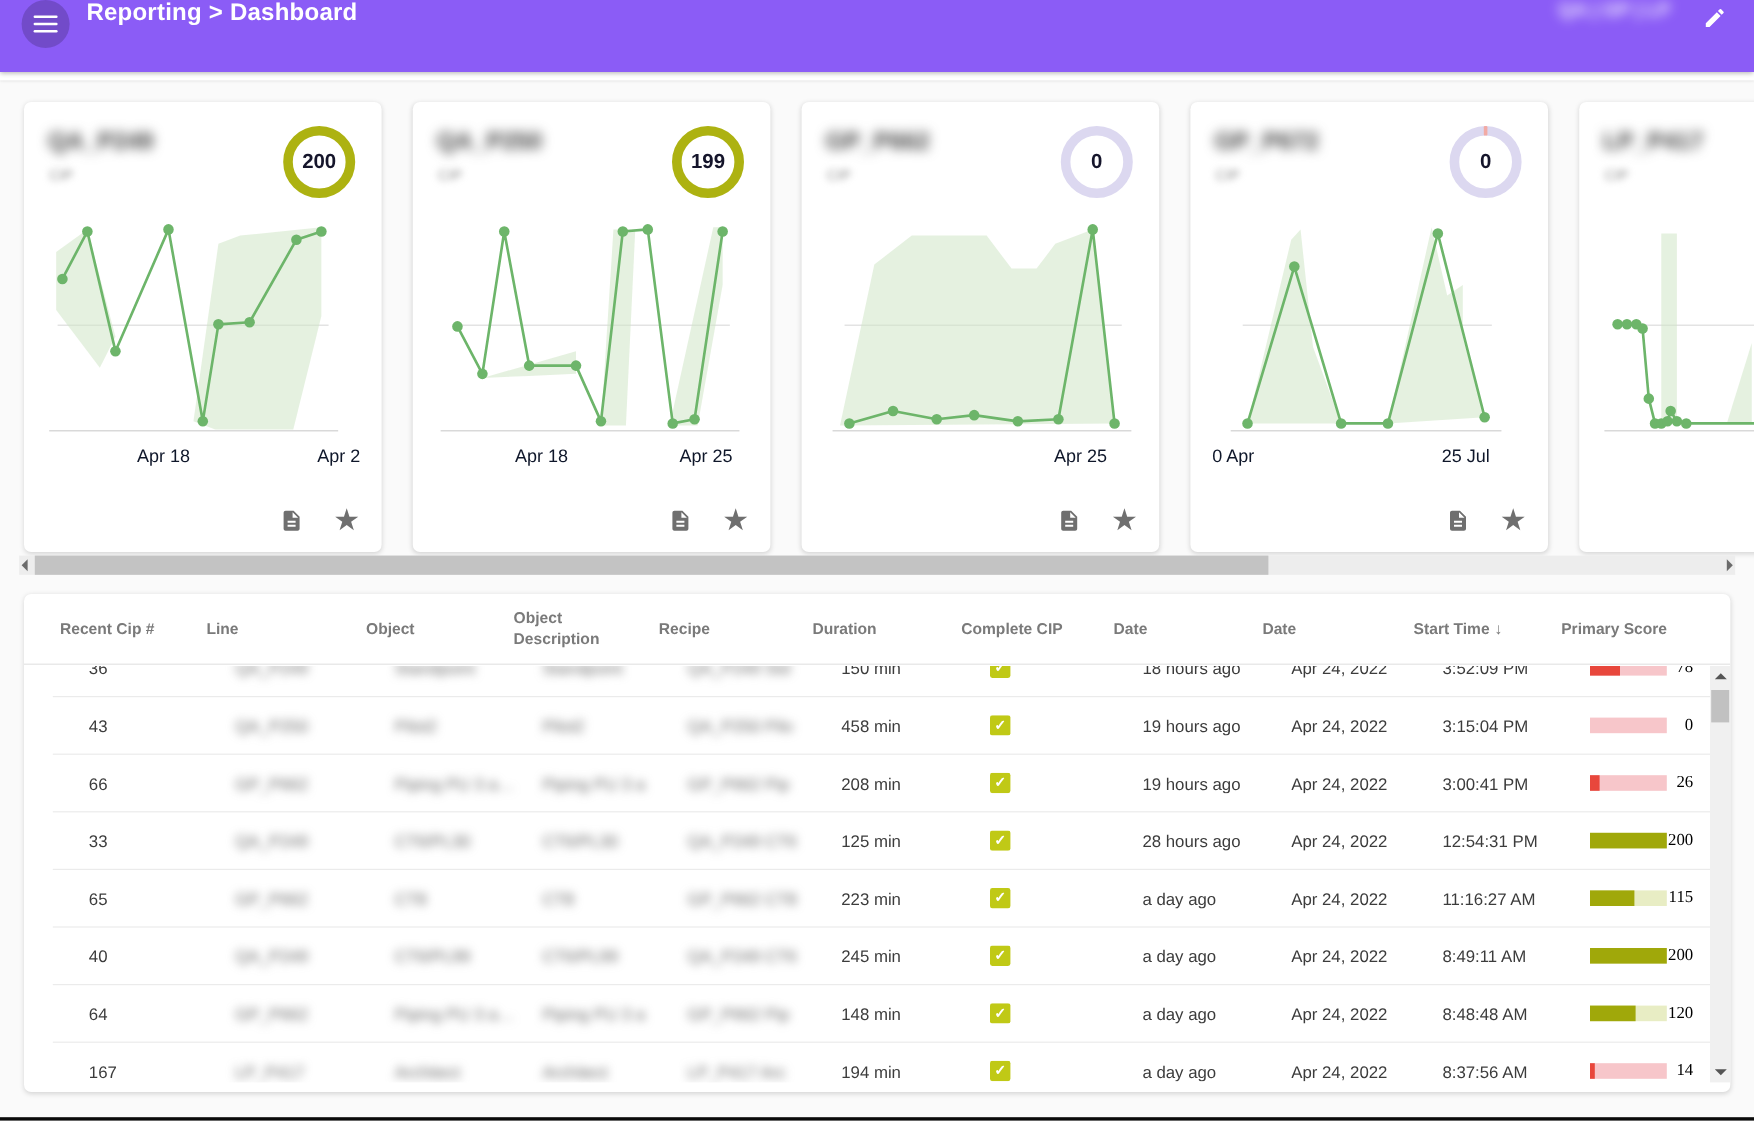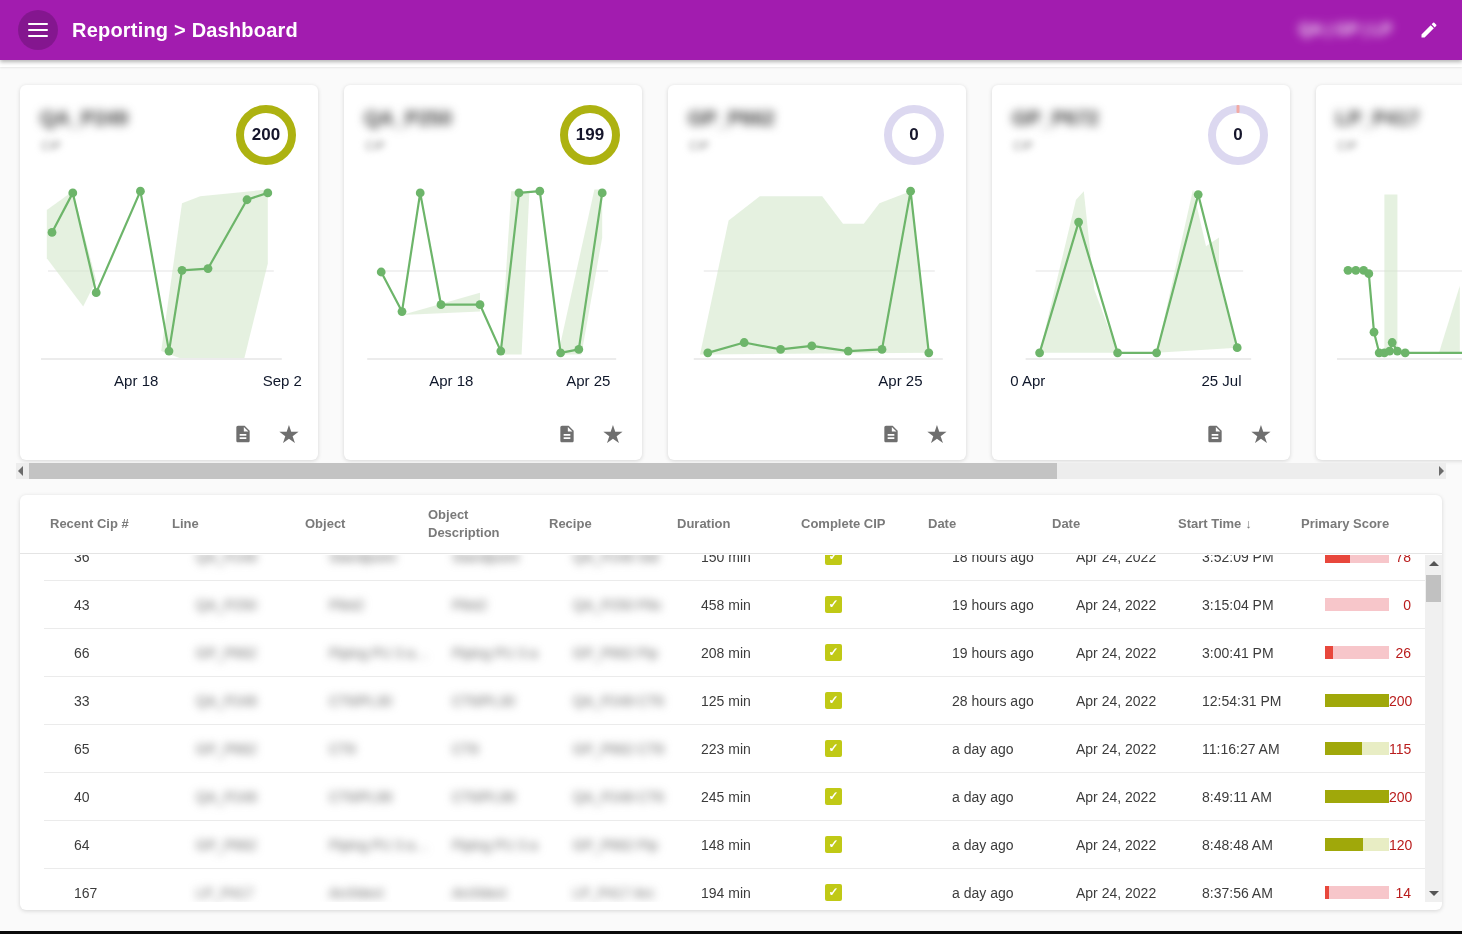--- a/index.html
+++ b/index.html
@@ -3,22 +3,22 @@
 <meta charset="utf-8">
 <style>
   html,body{margin:0;padding:0;}
   body{
     width:1462px;height:934px;overflow:hidden;position:relative;
     background:#fafafa;font-family:"Liberation Sans",sans-serif;
     -webkit-font-smoothing:antialiased;
   }
   
   .appbar{
-    position:absolute;top:0;left:0;right:0;height:60px;background:#a21caf;
-    display:flex;align-items:center;padding:0 18px;box-sizing:border-box;
+    position:absolute;top:0;left:0;right:0;height:60px;background:#8b5cf6;
+    display:flex;align-items:flex-start;padding:0 18px;box-sizing:border-box;
     color:#fff;box-shadow:0 2px 4px rgba(0,0,0,.3);z-index:20;
   }
   .menu-btn{width:40px;height:40px;border-radius:50%;background:rgba(0,0,0,.18);
     display:flex;align-items:center;justify-content:center;cursor:pointer;flex:0 0 auto;}
   .menu-glyph{width:20px;}
   .menu-glyph div{height:2.5px;background:#fff;margin:3.5px 0;border-radius:1px;}
   .appbar-title{margin-left:14px;font-size:20px;font-weight:bold;letter-spacing:.2px;}
   .appbar-spacer{flex:1;}
   .appbar-user{font-size:16px;font-weight:bold;color:#fff;filter:blur(5px);opacity:.9;margin-right:22px;}
   .pencil-btn{width:30px;height:30px;display:flex;align-items:center;justify-content:center;cursor:pointer;}
@@ -63,21 +63,21 @@
   .trow{height:48px;border-bottom:1px solid #ebebeb;font-size:14px;color:#3c3c3c;cursor:pointer;margin-left:24px;}
   .td{white-space:nowrap;overflow:hidden;padding-right:8px;}
   .td.blur{filter:blur(4px);color:#6a6a6a;}
   .chk{width:17px;height:17px;background:#c0c916;border-radius:2px;color:#fff;font-size:12px;
     line-height:17px;text-align:center;font-weight:bold;}
   .score-cell{display:flex;align-items:center;padding-right:14px;}
   .bar{width:64px;height:13px;background:#f7c6ca;position:relative;flex:0 0 auto;}
   .bar.pos{background:#e8edc4;}
   .bar-fill{position:absolute;left:0;top:0;bottom:0;background:#e8473c;}
   .bar.pos .bar-fill{background:#a0a80a;}
-  .score-num{margin-left:auto;font-size:14px;color:#b91c1c;}
+  .score-num{margin-left:auto;font-size:14px;color:#000000;font-family:Liberation Serif, serif;}
   
   .vscroll{position:absolute;right:0;top:60px;bottom:8px;width:17px;background:#f0f0f0;}
   .v-arrow{position:absolute;left:3.5px;width:0;height:0;border:5px solid transparent;}
   .v-arrow.up{top:6px;border-bottom-color:#555;border-top:none;}
   .v-arrow.down{bottom:6px;border-top-color:#555;border-bottom:none;}
   .vscroll .thumb{position:absolute;left:1px;top:20px;width:15px;height:27px;background:#c1c1c1;}
   .bottom-bar{position:absolute;bottom:0;left:0;right:0;height:3px;background:#0b0b0b;}
 </style>
 </head>
 <body>
@@ -120,21 +120,21 @@
         <circle cx="57.2" cy="109.64" r="4.4" fill="#6db56a"></circle>
         <circle cx="101.4" cy="8.16" r="4.4" fill="#6db56a"></circle>
         <circle cx="130" cy="168.12" r="4.4" fill="#6db56a"></circle>
         <circle cx="143" cy="87.28" r="4.4" fill="#6db56a"></circle>
         <circle cx="169" cy="85.56" r="4.4" fill="#6db56a"></circle>
         <circle cx="208" cy="16.759999999999998" r="4.4" fill="#6db56a"></circle>
         <circle cx="228.8" cy="9.879999999999999" r="4.4" fill="#6db56a"></circle>
       </svg>
     <div class="xlabels">
         <span class="xlabel" style="left: 39%;">Apr 18</span>
-        <span class="xlabel" style="left: 88%;">Sep 2</span>
+        <span class="xlabel" style="left: 88%;">Apr 2</span>
       </div>
     <div class="card-actions">
       <div class="icon-btn">
         <svg width="20" height="20" viewBox="0 0 24 24">
           <path fill="#6f6f6f" d="M14 2H6c-1.1 0-2 .9-2 2v16c0 1.1.9 2 2 2h12c1.1 0 2-.9 2-2V8l-6-6zm2 16H8v-2h8v2zm0-4H8v-2h8v2zm-3-5V3.5L18.5 9H13z"></path>
         </svg>
       </div>
       <div class="icon-btn">
         <span class="star-glyph">★</span>
       </div>

